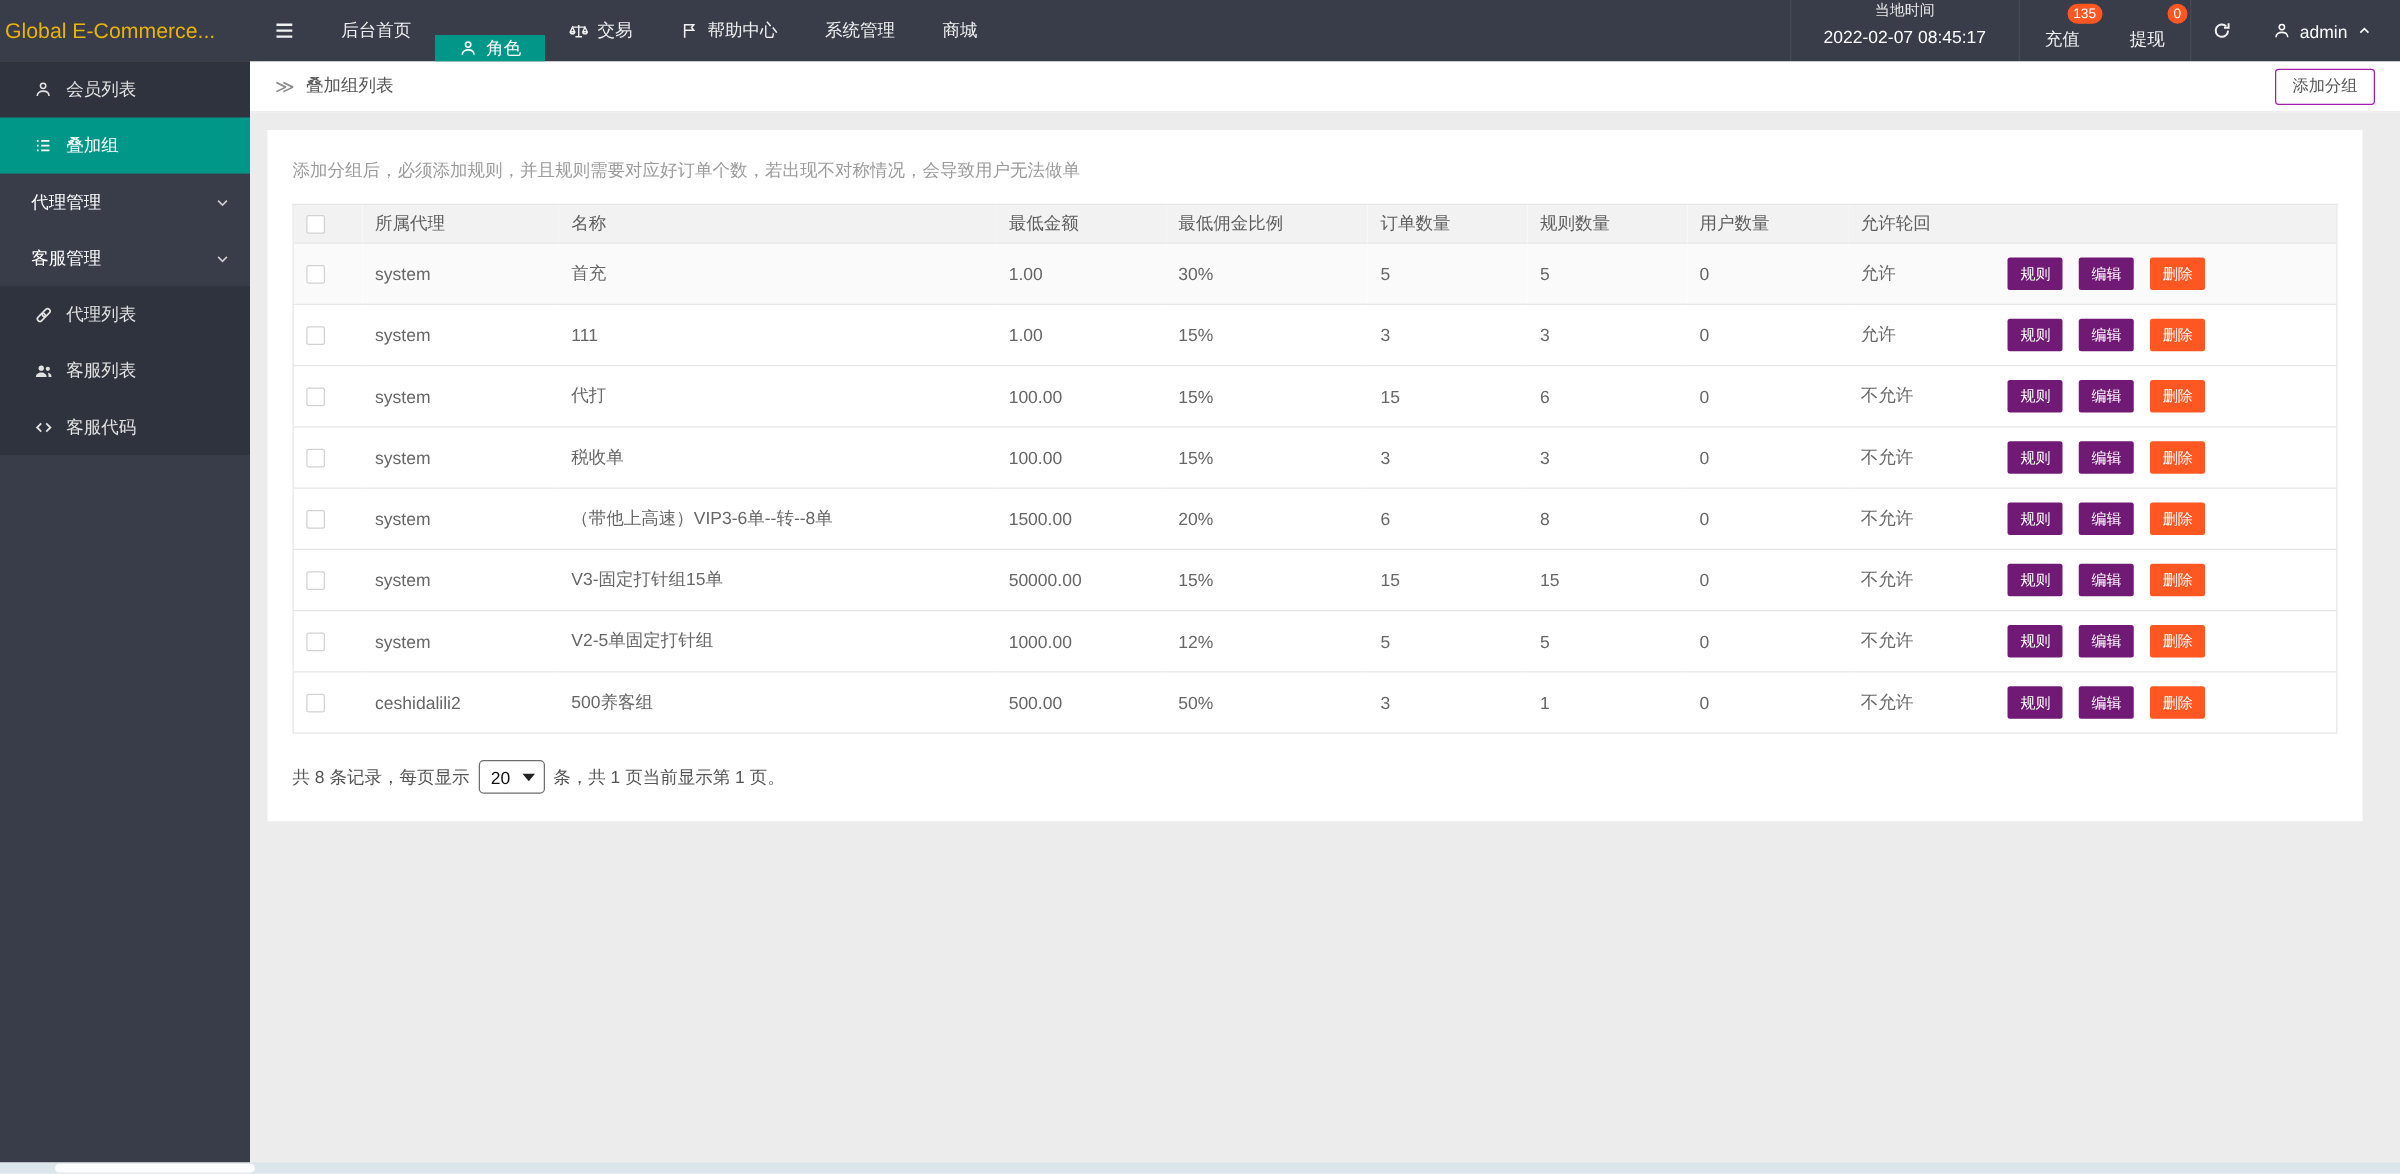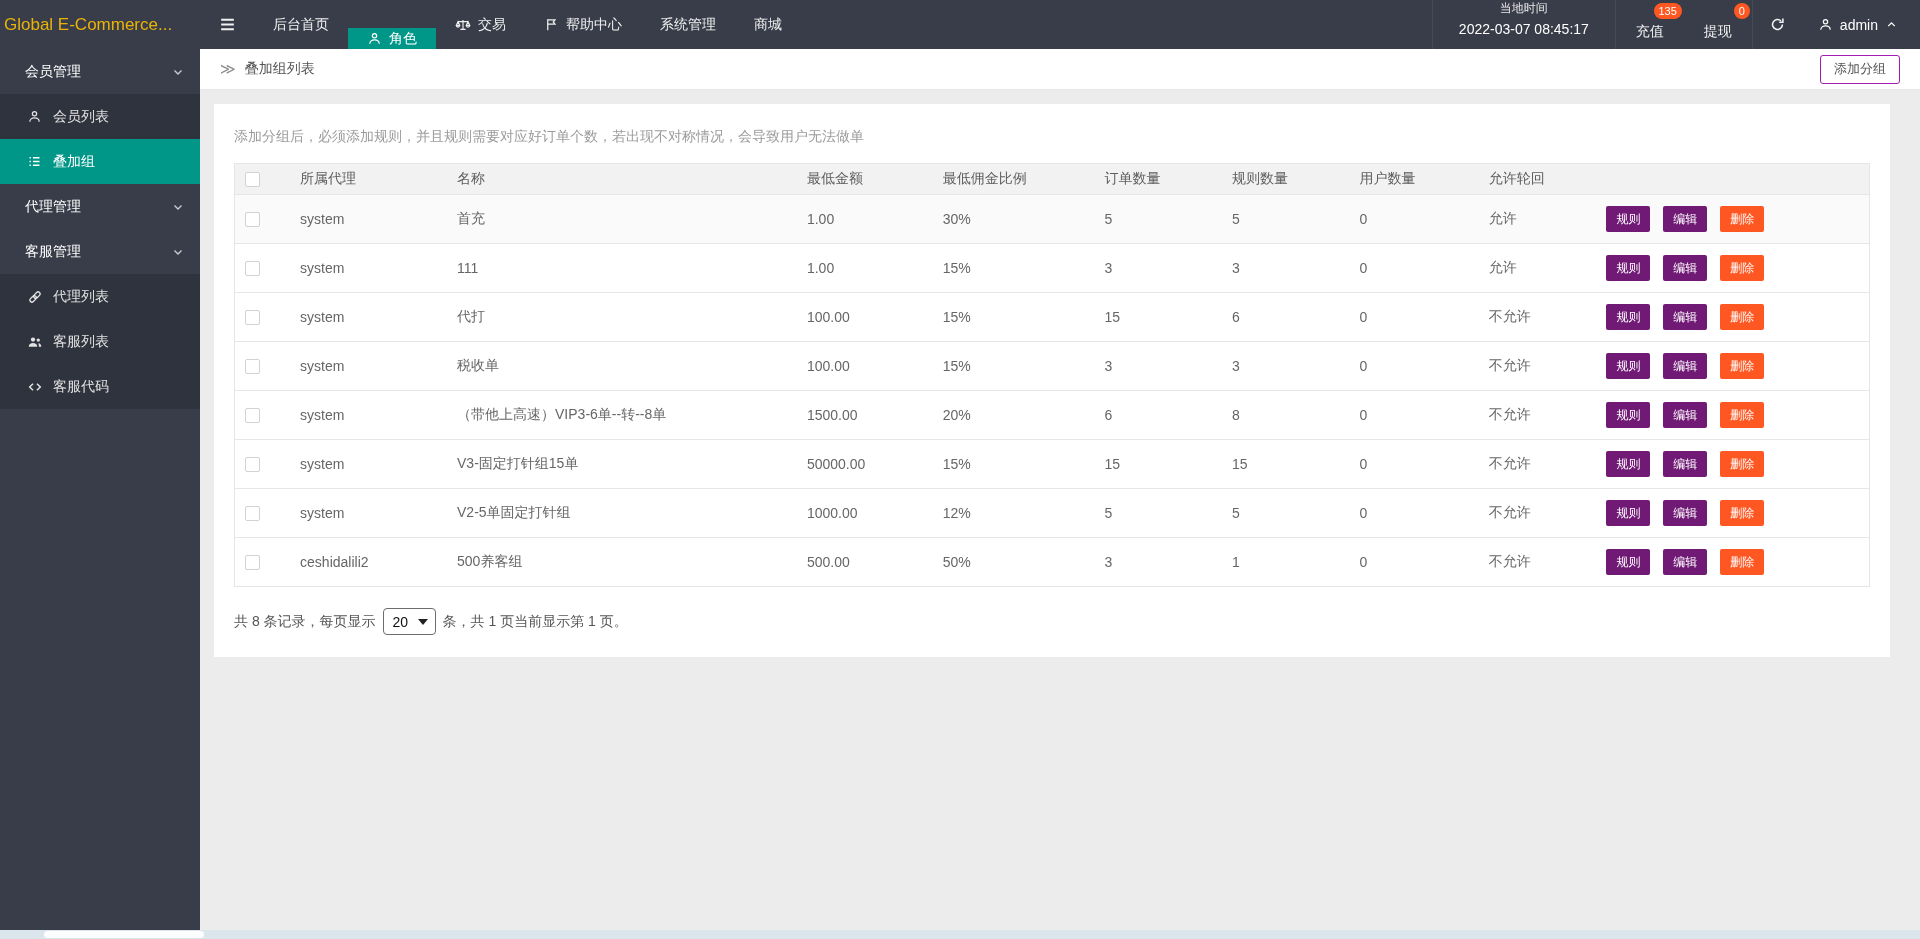--- a/index.html
+++ b/index.html
@@ -205,21 +205,21 @@
       <span>系统管理</span>
     </div>
     <div class="nav-item">
       <span>商城</span>
     </div>
   </div>
 
   <div class="topbar-right">
     <div class="time-block">
       <span class="time-label">当地时间</span>
-      <span class="time-value">2022-03-07 08:45:17</span>
+      <span class="time-value">2022-02-07 08:45:17</span>
     </div>
     <div class="quick-item">
       <span>充值</span>
       <span class="badge">135</span>
     </div>
     <div class="quick-item">
       <span>提现</span>
       <span class="badge">0</span>
     </div>
     <div class="refresh-btn">
@@ -241,28 +241,20 @@
       <span>
         <svg width="13" height="13" viewBox="0 0 24 24" fill="none" stroke="currentColor" stroke-width="2.4">
             <path d="M6 15l6-6 6 6"></path>
           </svg>
       </span>
     </div>
   </div>
 </div>
 
 <div class="sidebar">
-  <div class="side-item side-header">
-    <span>会员管理</span>
-    <span class="chev">
-      <svg width="12" height="12" viewBox="0 0 24 24" fill="none" stroke="currentColor" stroke-width="2.6">
-          <path d="M5 9l7 7 7-7"></path>
-        </svg>
-    </span>
-  </div>
   <div class="side-item side-child">
     <span class="icon">
       <svg width="15" height="15" viewBox="0 0 24 24" fill="none" stroke="currentColor" stroke-width="2">
           <circle cx="12" cy="7.5" r="3.4"></circle>
           <path d="M4.5 20.5c0-4.1 3.3-6.3 7.5-6.3s7.5 2.2 7.5 6.3"></path>
         </svg>
     </span>
     <span>会员列表</span>
   </div>
   <div class="side-item side-child active">

